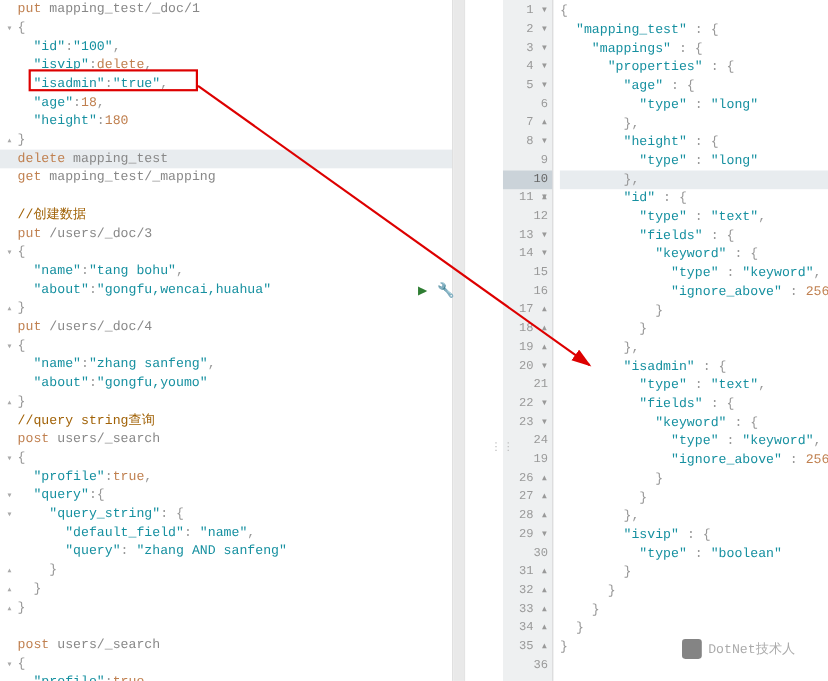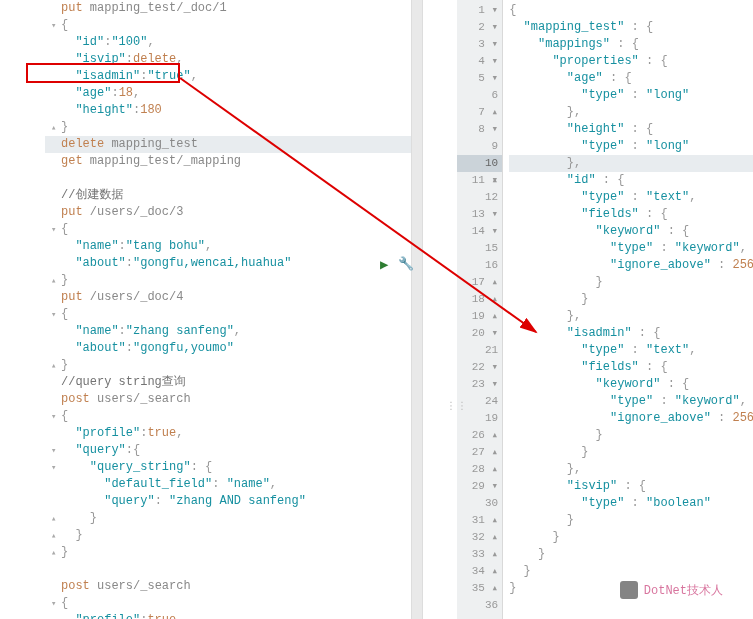--- a/index.html
+++ b/index.html
@@ -1,45 +1,45 @@
 <!DOCTYPE html>
 <html><head>
 <meta charset="utf-8">
 <style>
   * { box-sizing: border-box; margin: 0; padding: 0; }
   body { font-family: Consolas, "Courier New", monospace; font-size: 12px; background: #fff; position: relative; width: 753px; height: 619px; overflow: hidden; }
   .container { display: flex; width: 100%; height: 100%; }
   .pane { height: 100%; overflow: hidden; }
-  .left { flex: 0 0 412px; border-right: 1px solid #ddd; padding-left: 45px; }
+  .left { flex: 0 0 412px; border-right: 1px solid #ddd; }
   .gutter-col { flex: 0 0 11px; background: #f8f8f8; border-right: 1px solid #ddd; }
   .gutter-band { height: 100%; background: #e9e9e9; }
   .mid-controls { flex: 0 0 34px; position: relative; background: #fff; }
   .right { flex: 1; display: flex; }
   .lnums { flex: 0 0 34px; text-align: right; color: #999; background: #eef0f1; padding-top: 2px; border-right: 1px solid #d9d9d9; }
   .lnums div { height: 17px; line-height: 17px; padding-right: 4px; font-size: 11px; }
   .lnums .arrow { color: #999; }
   .lnums .hl { background: #cbd3d9; color: #666; padding-left: 28px; }
   .code { flex: 1; padding-top: 2px; padding-left: 6px; position: relative; }
   .line { height: 17px; line-height: 17px; white-space: pre; }
   .left .line { padding-left: 6px; }
   .method { color: #c08050; }
   .url { color: #888; }
   .punct { color: #999; }
   .key { color: #1690a0; }
   .str { color: #1690a0; }
   .num { color: #c08050; }
   .bool { color: #c08050; }
-  .comment { color: #737373; }
+  .comment { color: #a16207; }
   .hl-line { background: #e8ecef; }
   .redbox { position: absolute; border: 2px solid #d00; pointer-events: none; }
   svg.arrow-overlay { position: absolute; top: 0; left: 0; pointer-events: none; }
   .play { position: absolute; color: #2e7d32; font-size: 14px; }
   .wrench { position: absolute; color: #888; font-size: 13px; }
   .drag-dots { position: absolute; color: #bbb; font-size: 10px; letter-spacing: 1px; }
-  .watermark { position: absolute; bottom: 20px; right: 30px; color: #be185d; font-size: 12px; opacity: .6; display: flex; align-items: center; gap: 6px; }
+  .watermark { position: absolute; bottom: 20px; right: 30px; color: #737373; font-size: 12px; opacity: .6; display: flex; align-items: center; gap: 6px; }
   .wm-icon { width: 18px; height: 18px; background: #333; border-radius: 3px; display: inline-block; }
 </style>
 </head>
 <body>
 
 <div class="container">
   <div class="pane left">
     <div id="left-code">
         <div class="line"><span style="display: inline-block; width: 10px; color: rgb(170, 170, 170); font-size: 9px;"></span><span class="method">put </span><span class="url">mapping_test/_doc/1</span></div>
         <div class="line"><span style="display: inline-block; width: 10px; color: rgb(170, 170, 170); font-size: 9px;">▾</span><span class="punct">{</span></div>

